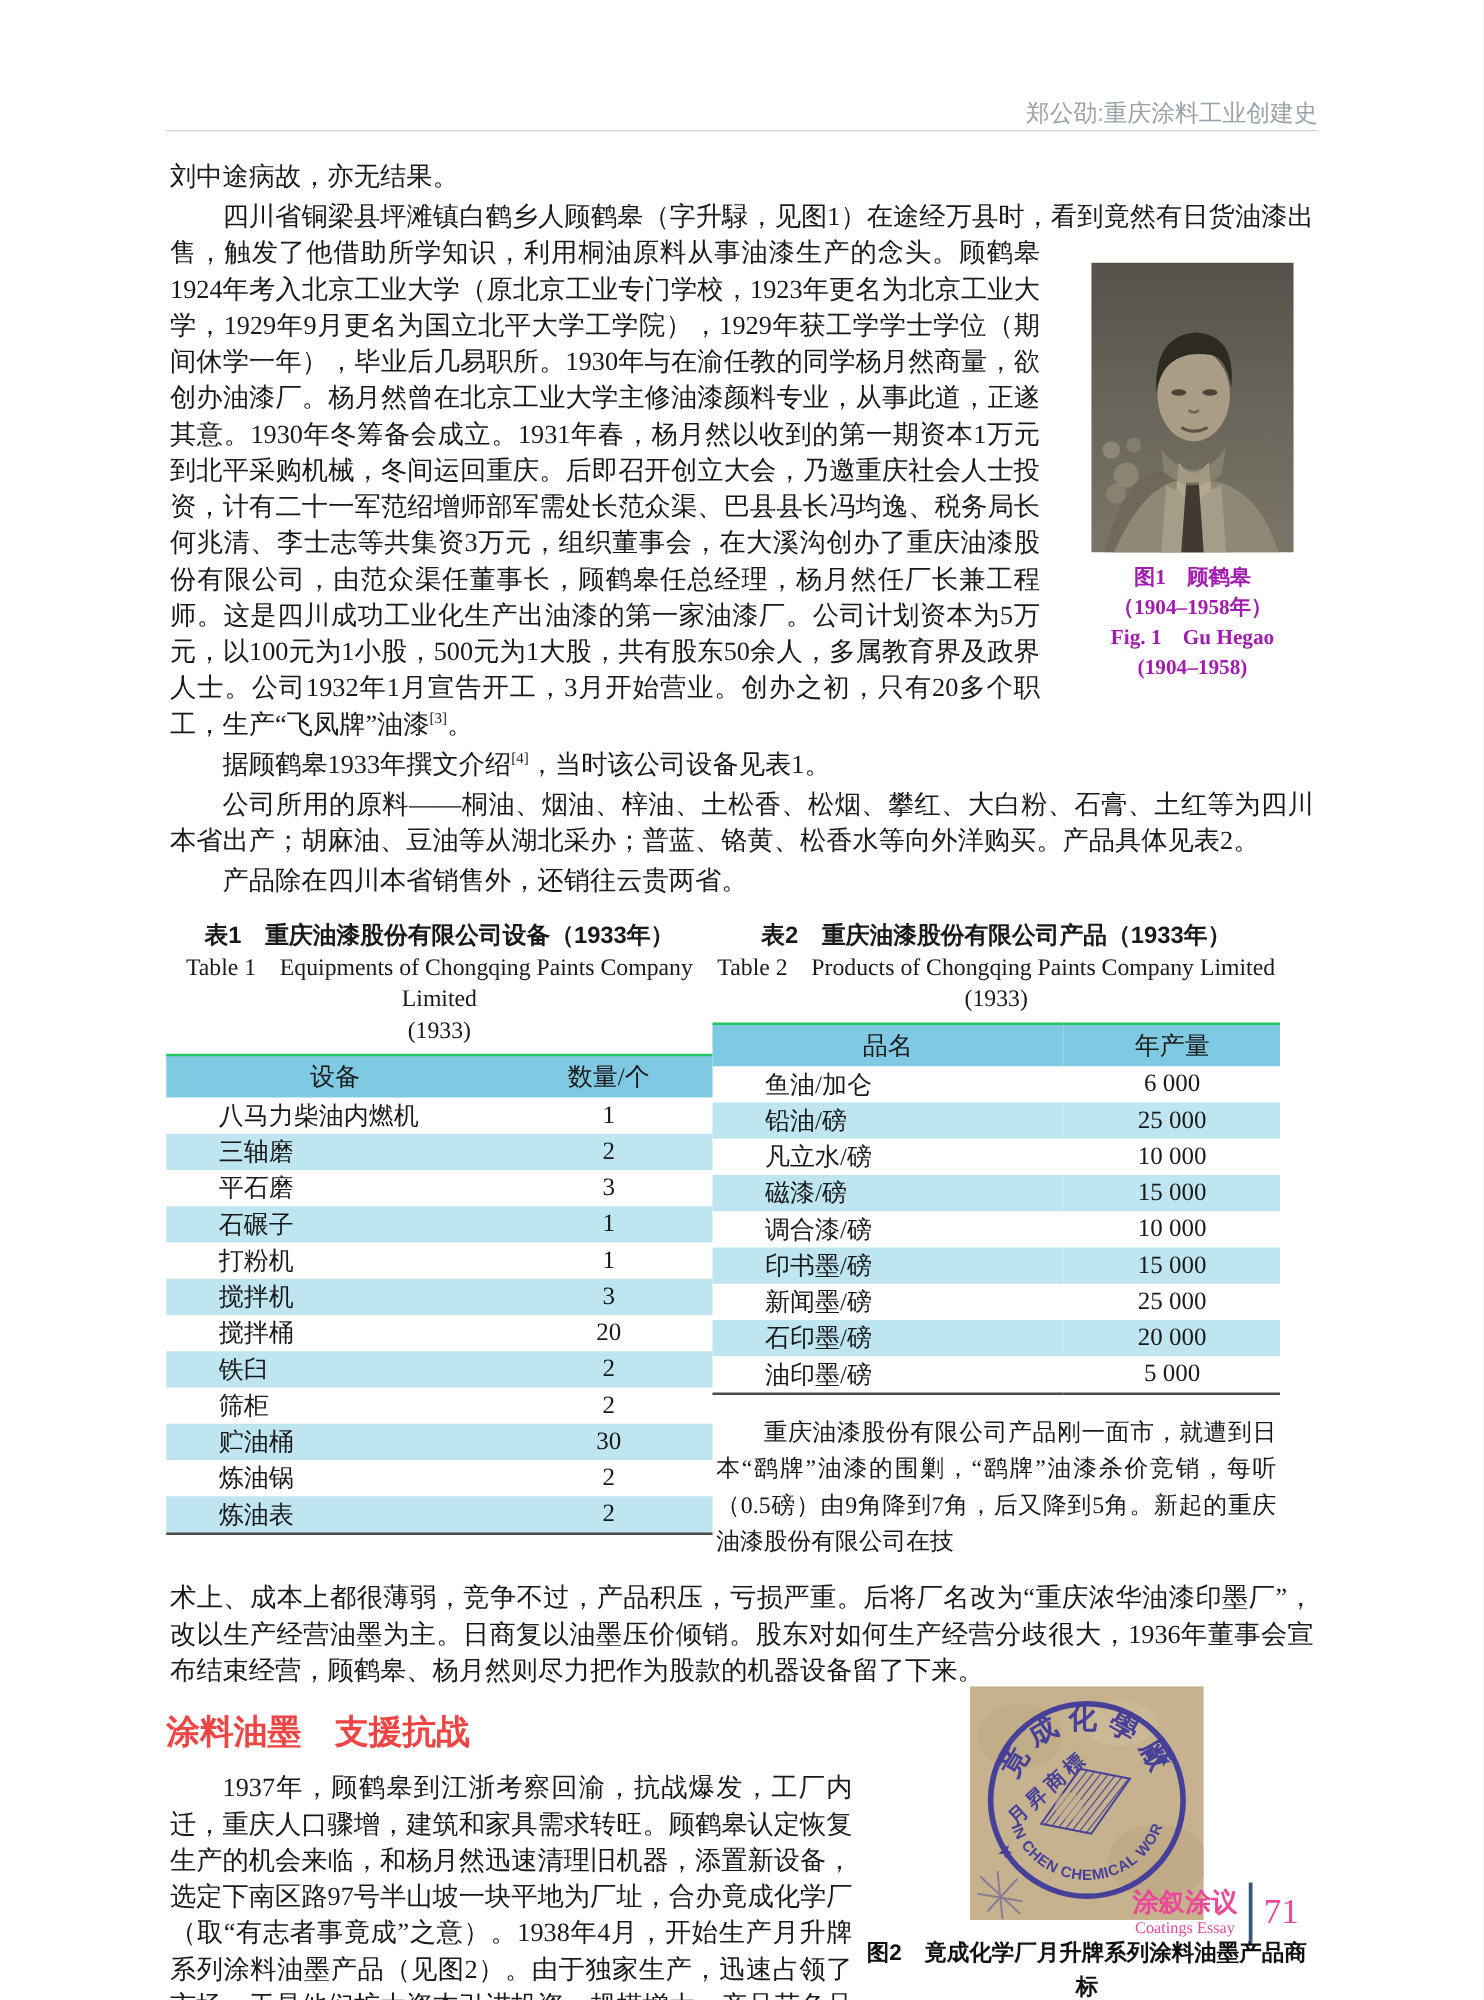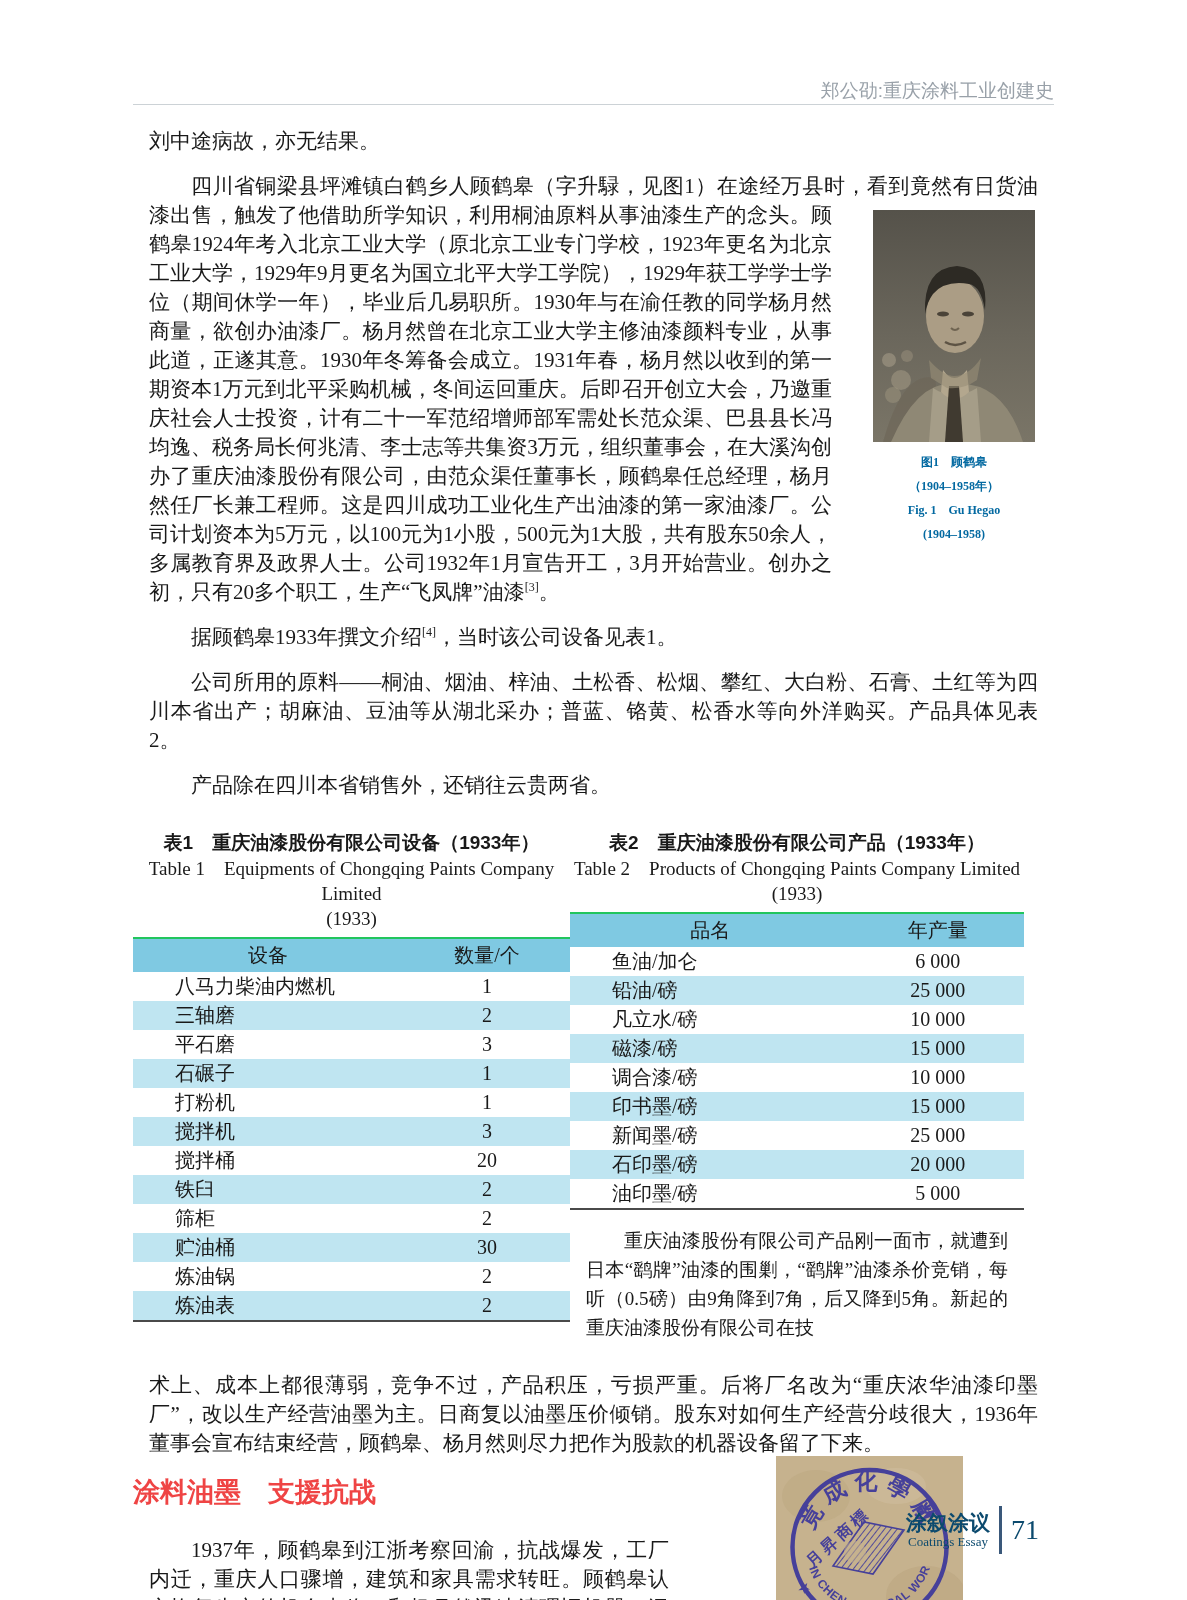--- a/index.html
+++ b/index.html
@@ -9,29 +9,29 @@
     font-family:"Liberation Serif","DejaVu Serif",serif; color:#191919;
   }
   .inner { position:absolute; left:133px; top:78px; width:921px; }
 
   .running-header {
     text-align:right; font-family:"Liberation Sans","DejaVu Sans",sans-serif;
     font-size:19px; color:#99a1a9; border-bottom:1px solid #ccd2d6;
   }
 
   .bodytext { margin-top:22px; font-size:21px; line-height:29px; text-align:justify; }
-  p { margin:16px; }
+  p { margin:3px; }
   .ind { text-indent:2em; }
   sup { font-size:12px; line-height:0; }
 
   
   .fig1-spacer { float:right; width:0; height:83px; }
   .fig1 { float:right; clear:right; width:200px; margin:0 0 4px 22px; text-align:center; }
   .fig1 svg { display:block; margin:0 auto; }
-  .figcap { font-weight:bold; font-size:12px; line-height:24px; margin-top:8px; color:#0369a1;font-family:Liberation Serif, serif; }
+  .figcap { font-weight:bold; font-size:17px; line-height:24px; margin-top:8px; color:#a21caf;font-family:Liberation Serif, serif; }
 
   
   .tables-row { display:flex; margin-top:14px; }
   .tblock1 { width:437px; }
   .tblock2 { width:454px; }
   .ttitle-cn { font-family:"Liberation Sans","DejaVu Sans",sans-serif; font-weight:bold; font-size:19px; line-height:26px; text-align:center; }
   .ttitle-en { font-weight:normal; font-size:19px; line-height:25px; text-align:center; }
   table { width:100%; border-collapse:collapse; margin-top:6px; border-top:2px solid #22c55e; border-bottom:2px solid #4a4a4a; }
   thead th { background:#7fc9e2; font-weight:normal; font-size:20px; height:31px; }
   tbody td { font-size:20px; height:27px; }
@@ -44,21 +44,21 @@
   .after-tables { margin-top:13px; font-size:21px; line-height:29px; text-align:justify; }
 
   
   .sec-head { font-family:"Liberation Sans","DejaVu Sans",sans-serif; font-weight:bold; font-size:27px; color:#ef4444; margin:16px 0 10px; }
   .sec-row { display:flex; }
   .sec-left { width:552px; font-size:21px; line-height:29px; text-align:justify; }
   .sec-right { flex:1; margin-top:-64px; text-align:center; }
   .fig2cap-cn { font-family:"Liberation Sans","DejaVu Sans",sans-serif; font-weight:bold; font-size:18px; line-height:27px; margin-top:8px; color:#111; }
 
   
-  .footer { position:absolute; right:148px; bottom:46px; display:flex; align-items:center; color:#0c4a6e; }
+  .footer { position:absolute; right:148px; bottom:46px; display:flex; align-items:center; color:#ec4899; }
   .f-left { text-align:center; margin-right:9px; }
   .f-cn { font-family:"Liberation Sans","DejaVu Sans",sans-serif; font-weight:bold; font-size:21px; line-height:23px; }
   .f-en { font-size:13px; }
   .f-bar { width:3px; height:48px; background:#3a587a; margin-right:9px; }
   .f-num { font-size:28px; }
 </style>
 </head>
 <body>
 
 <div class="page">

